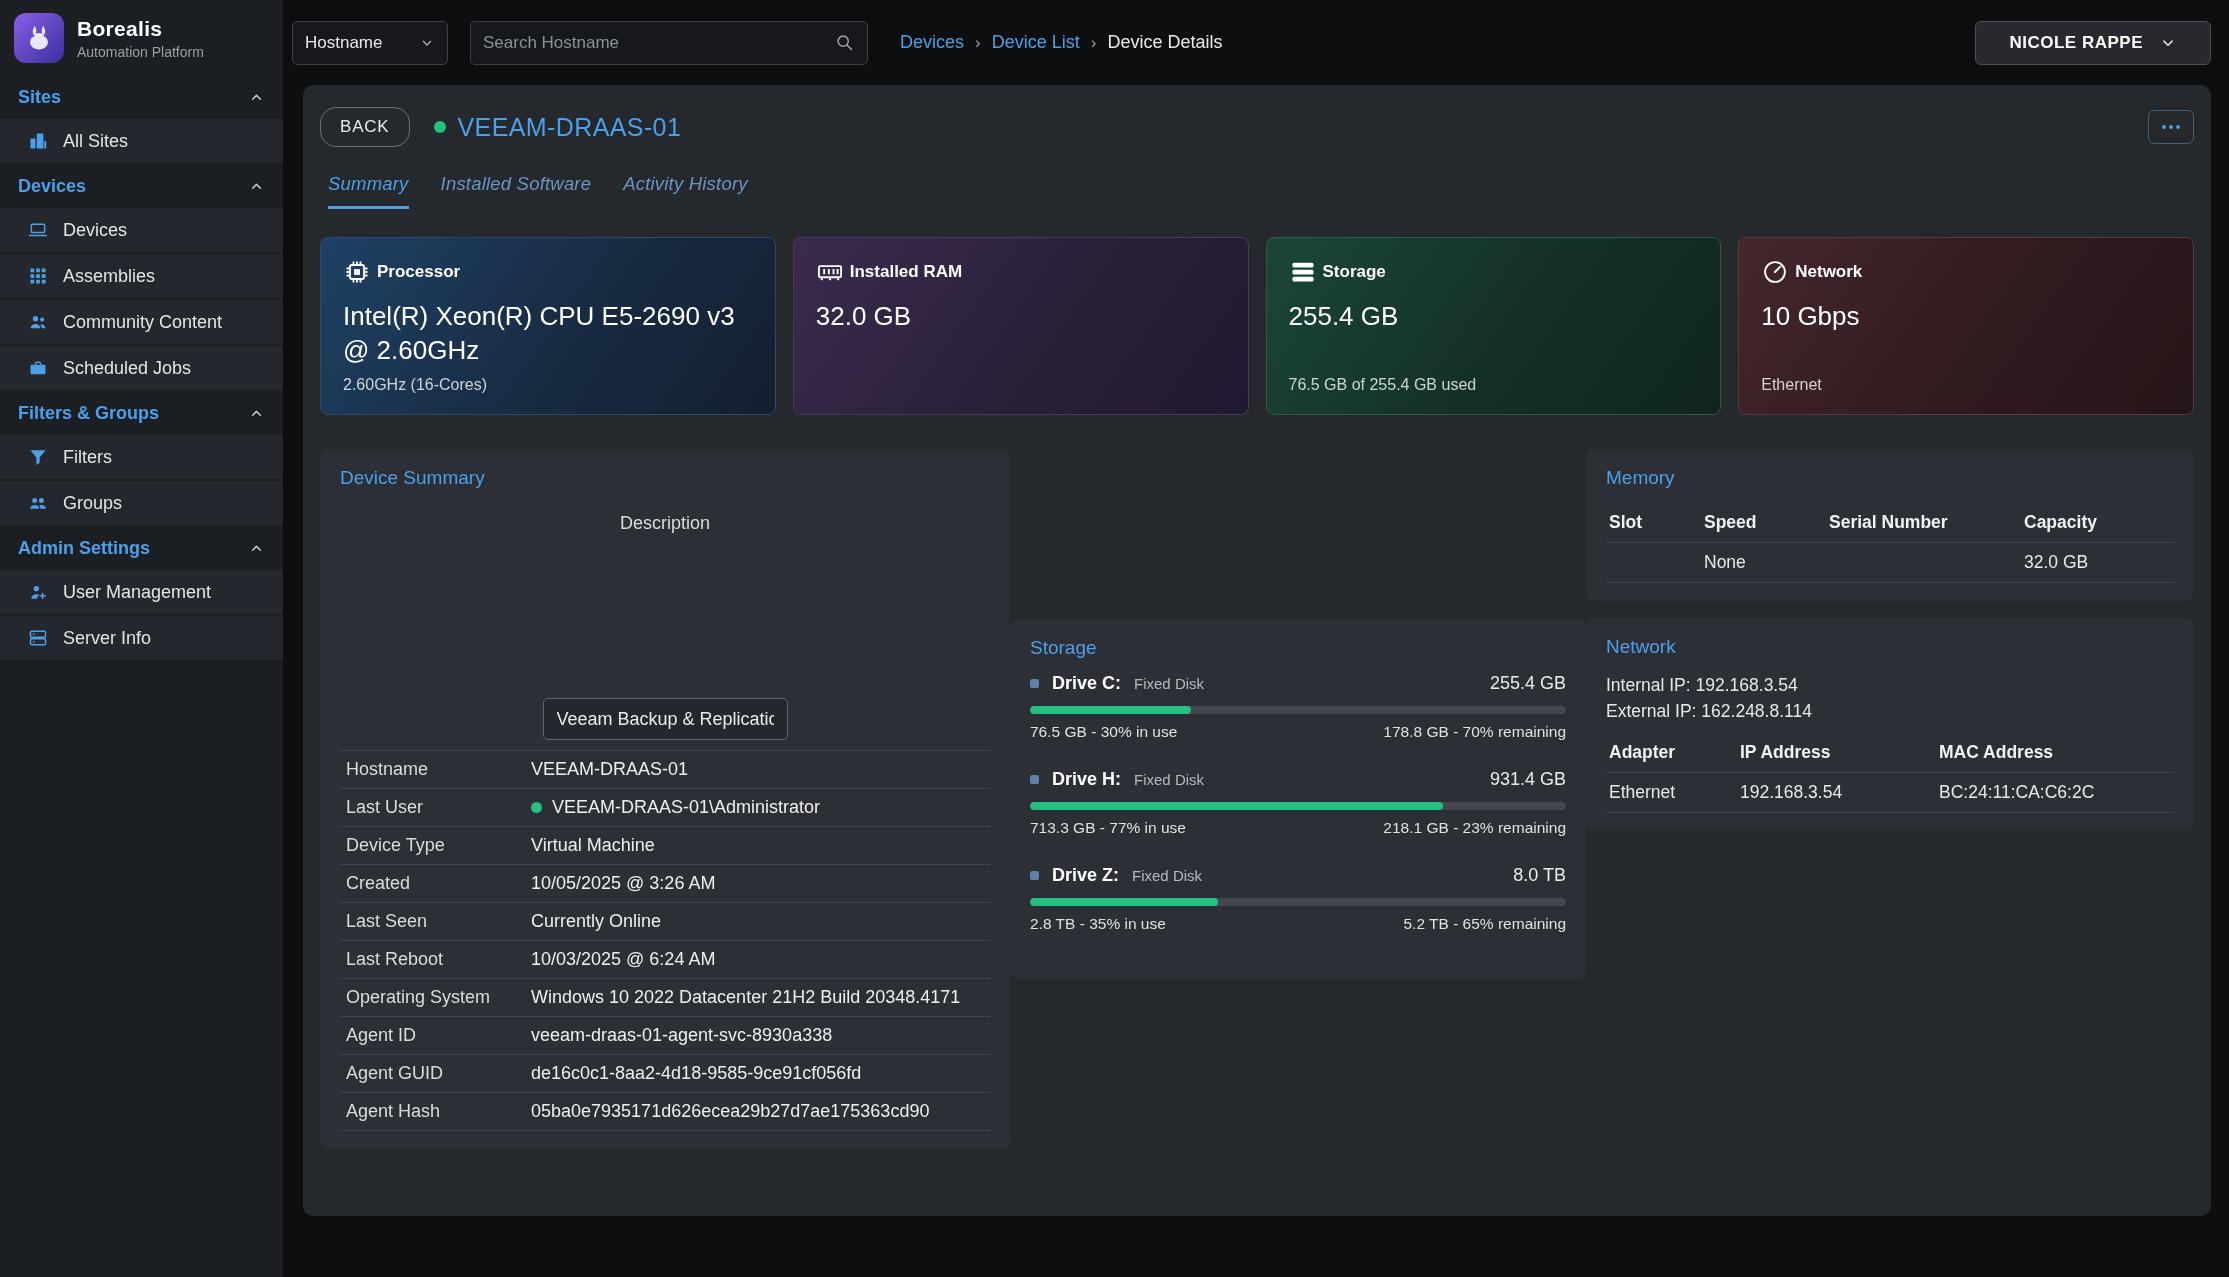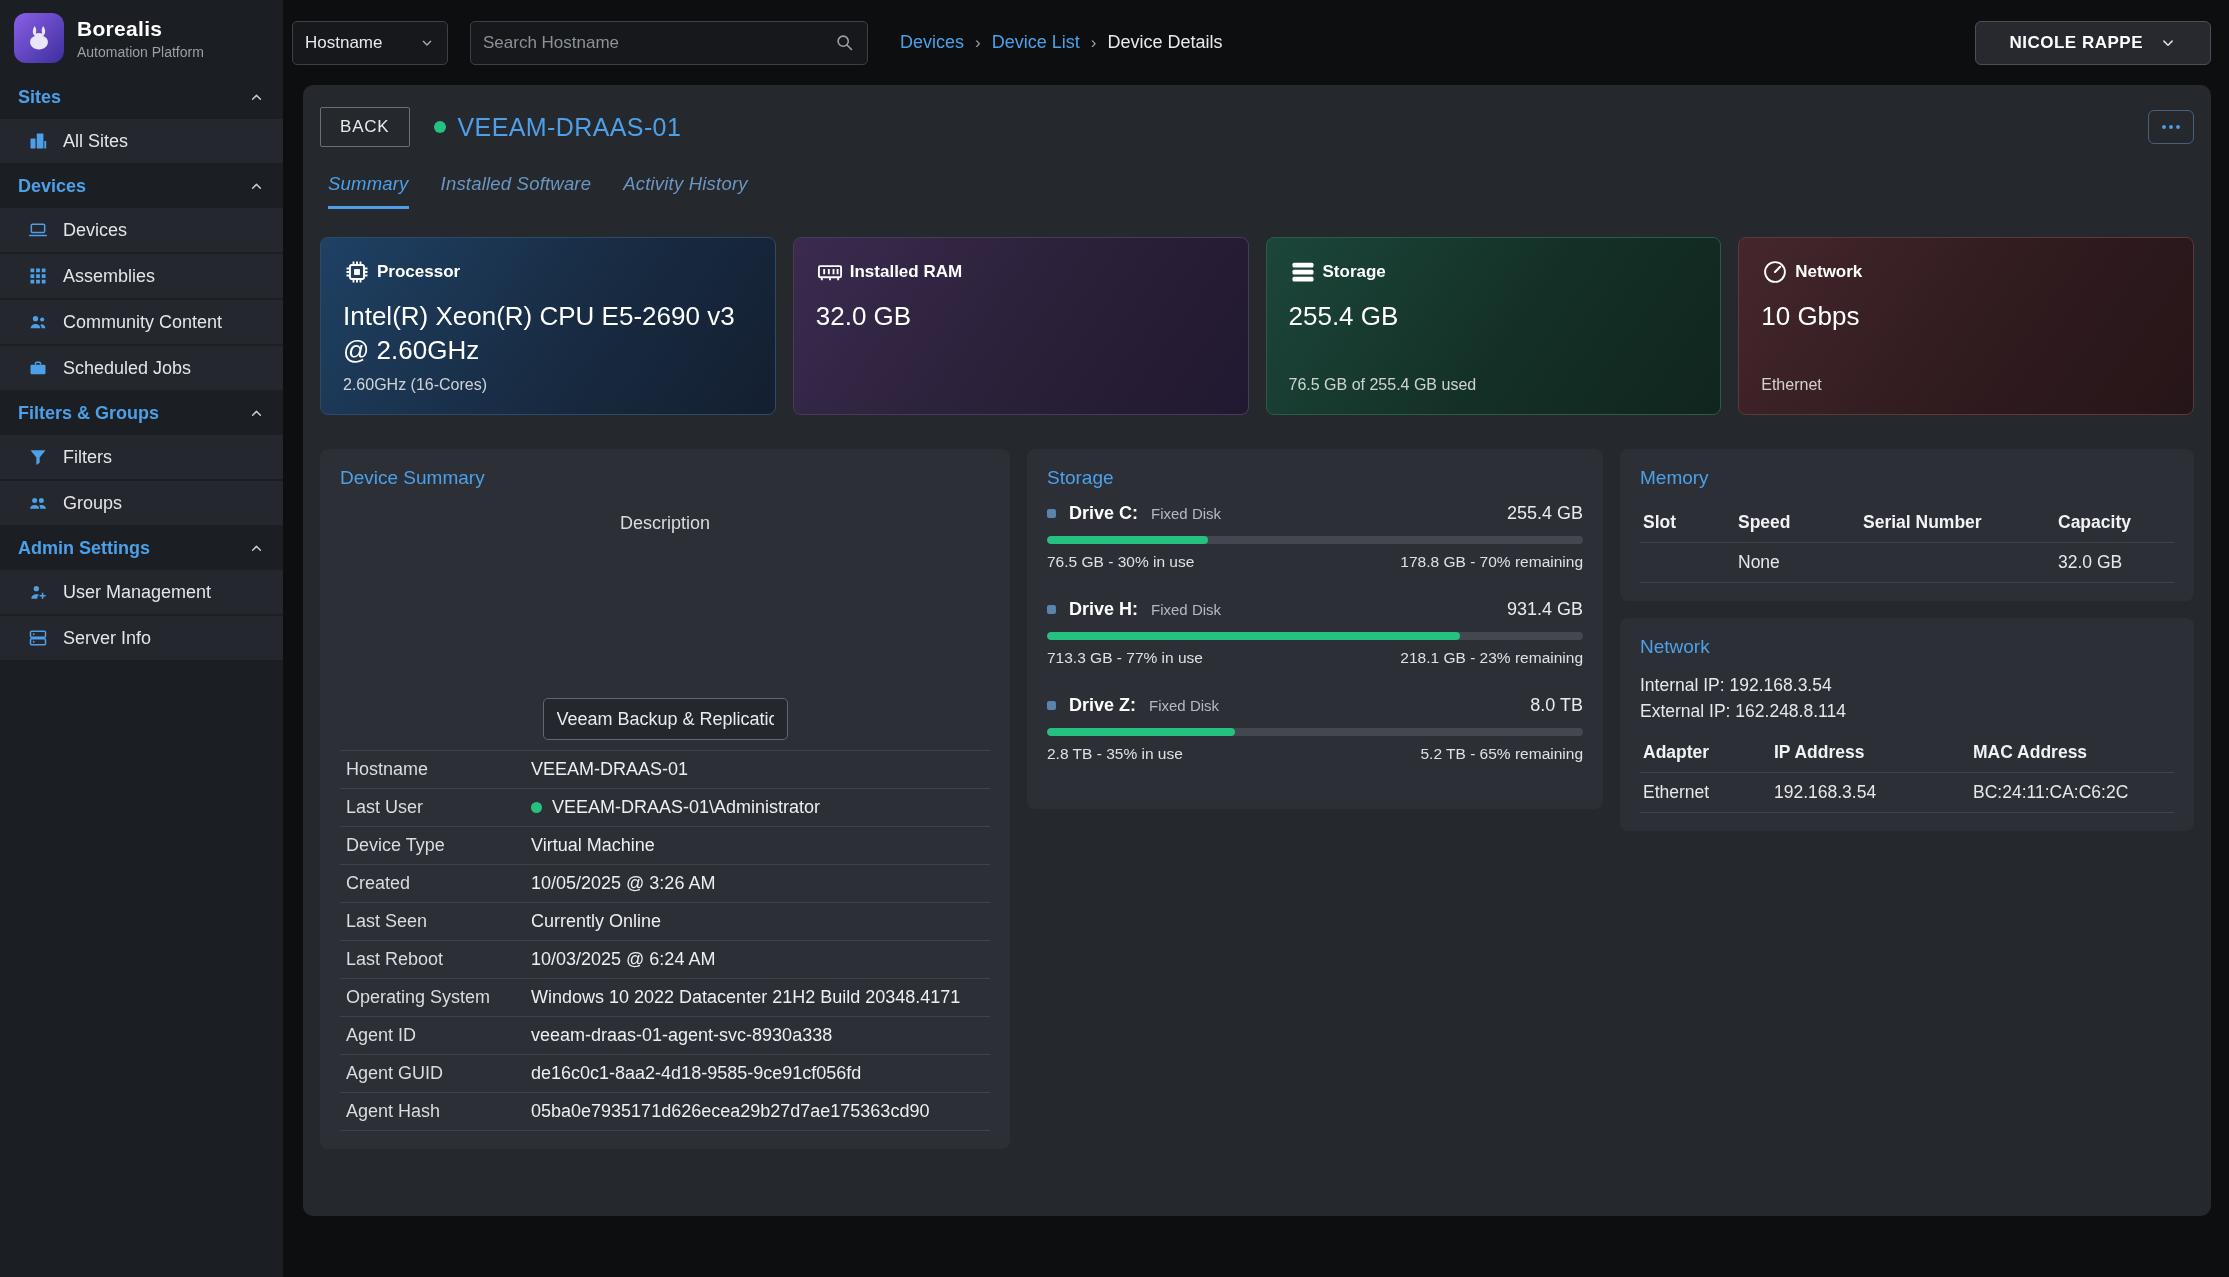--- a/index.html
+++ b/index.html
@@ -37,21 +37,21 @@
   .breadcrumb{margin-left:32px;font-size:18px;display:flex;align-items:center;gap:11px;}
   .breadcrumb a{color:var(--accent);text-decoration:none;cursor:pointer;}
   .breadcrumb .sep{color:#9aa0a6;font-size:17px;}
   .breadcrumb .current{color:#e8eaed;}
   .user-btn{margin-left:auto;height:44px;background:#27292f;border:1px solid #4b4f56;border-radius:6px;color:#ffffff;font-size:17px;font-weight:600;letter-spacing:.5px;display:flex;align-items:center;gap:16px;padding:0 33px;cursor:pointer;font-family:inherit;}
   .user-btn .chev{color:#dfe2e6;display:flex;}
 
   .content{flex:1;margin:0 18px 61px 20px;background:var(--content-bg);border-radius:10px;padding:22px 17px;overflow:hidden;}
 
   .content-header{display:flex;align-items:center;}
-  .back-btn{padding:9px 19px;font-size:17px;letter-spacing:.8px;color:#e8eaed;background:transparent;border:1px solid #6b7077;border-radius:2px;cursor:pointer;font-family:inherit;}
+  .back-btn{padding:9px 19px;font-size:17px;letter-spacing:.8px;color:#e8eaed;background:transparent;border:1px solid #6b7077;border-radius:16px;cursor:pointer;font-family:inherit;}
   .title-group{display:flex;align-items:center;gap:12px;margin-left:24px;}
   .status-dot{width:12px;height:12px;border-radius:50%;background:var(--green);}
   .page-title{color:var(--accent);font-size:25px;letter-spacing:.4px;font-weight:400;}
   .more-btn{margin-left:auto;width:46px;height:34px;border:1px solid #48607a;border-radius:6px;background:transparent;color:var(--accent);display:flex;align-items:center;justify-content:center;cursor:pointer;}
 
   .tabs{display:flex;gap:32px;margin-top:26px;padding-left:8px;}
   .tab{font-size:18.5px;padding-bottom:11px;color:#6b95c2;letter-spacing:.2px;cursor:pointer;font-style:italic;}
   .tab.active{color:var(--accent);border-bottom:3px solid var(--accent);}
 
   
@@ -61,21 +61,21 @@
   .card-head .icon{display:flex;color:#fff;}
   .card-title{font-size:17px;font-weight:700;color:#ffffff;}
   .card-value{margin-top:14px;font-size:26px;color:#ffffff;line-height:1.3;}
   .card-footer{margin-top:auto;font-size:16px;color:rgba(255,255,255,.78);}
   .card-processor{background:linear-gradient(125deg,#1f4164 0%,#182b42 55%,#141f30 100%);border-color:#2c4a6a;}
   .card-ram{background:linear-gradient(125deg,#3a2b4f 0%,#2a2038 55%,#211931 100%);border-color:#483a5c;}
   .card-storage{background:linear-gradient(125deg,#1c463a 0%,#143026 55%,#10251e 100%);border-color:#2a5c48;}
   .card-network{background:linear-gradient(125deg,#44272c 0%,#301b1f 55%,#261518 100%);border-color:#5c3840;}
 
   
-  .panels{display:flex;gap:17px;margin-top:34px;align-items:flex-start;}
+  .panels{display:flex;gap:0;margin-top:34px;align-items:center;}
   .panel{background:var(--panel-bg);border-radius:8px;padding:18px 20px;}
   .panel-title{color:var(--accent);font-size:19px;font-weight:400;margin-bottom:14px;}
   .ds{flex:0 0 690px;width:690px;}
   .storage-panel{flex:0 0 576px;width:576px;}
   .right-col{flex:1;display:flex;flex-direction:column;gap:17px;align-self:flex-start;}
 
   .ds-row{display:flex;align-items:center;border-bottom:1px solid #3e4249;padding:8px 6px;min-height:37px;}
   .ds-row.desc{padding:10px 6px;flex-direction:column;}
   .ds-label{flex:0 0 185px;color:#d9dce0;font-size:18px;}
   .ds-value{color:#edeff1;font-size:18px;display:flex;align-items:center;gap:10px;min-width:0;}

